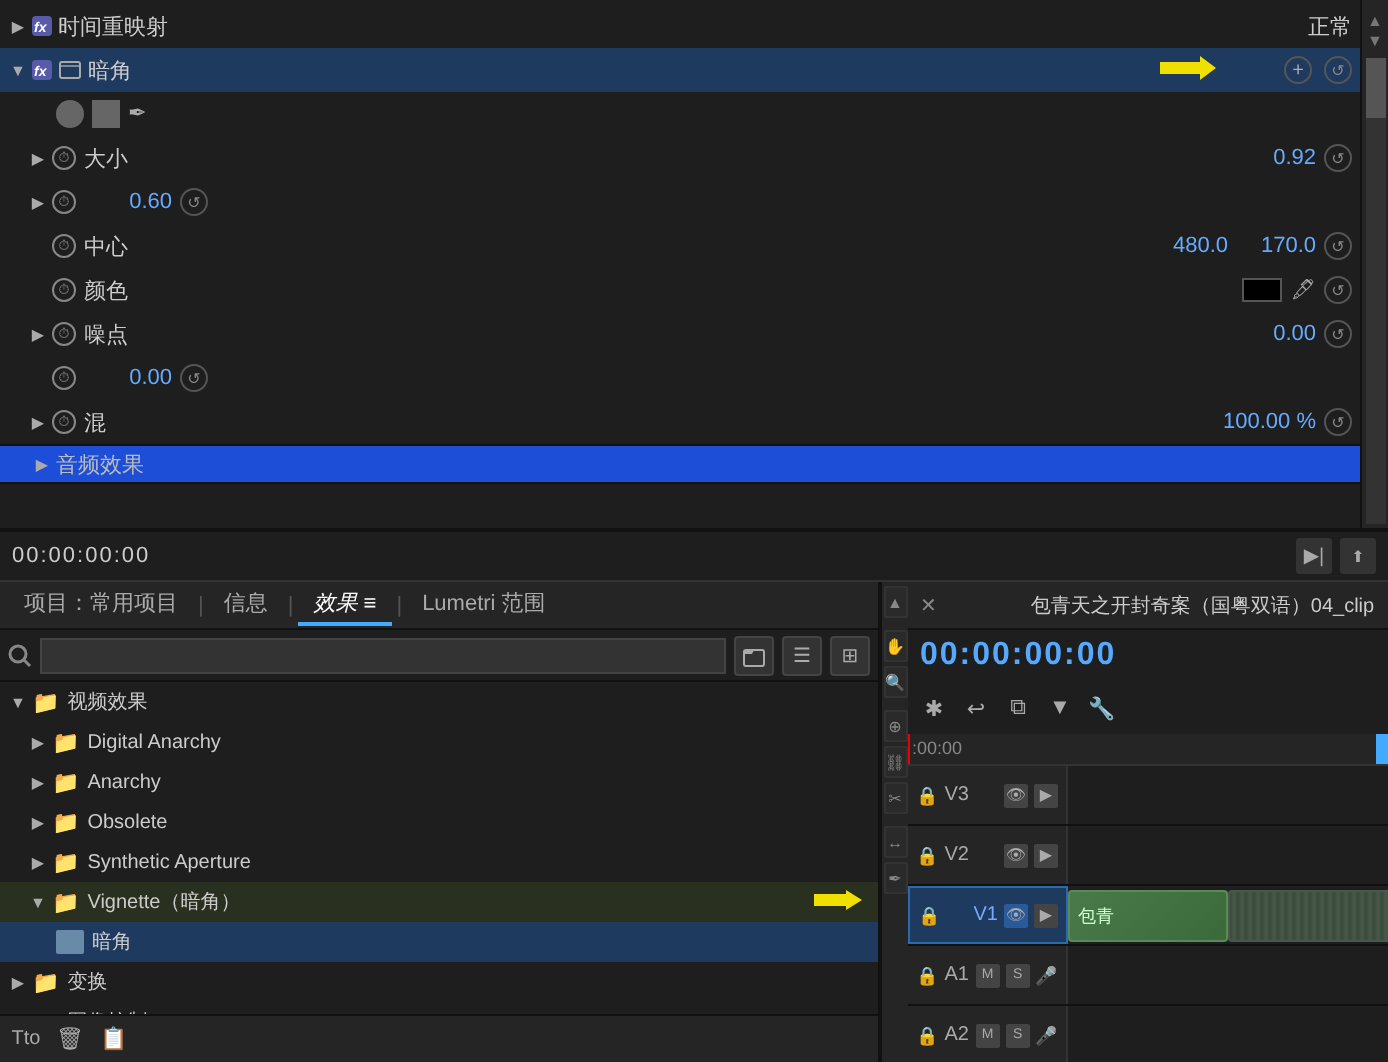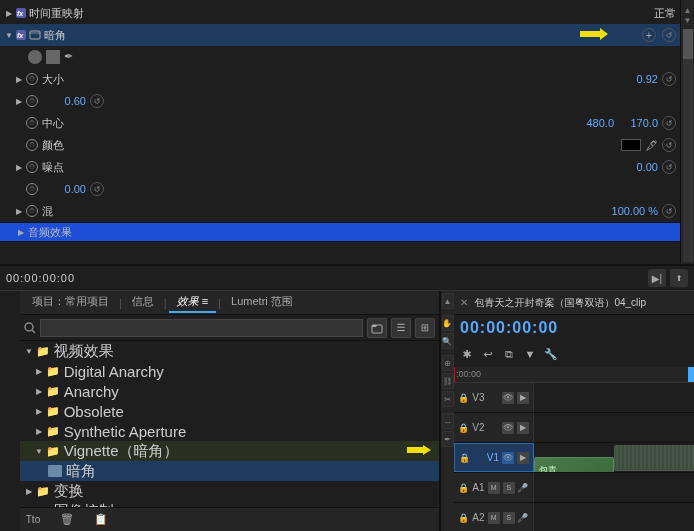--- a/index.html
+++ b/index.html
@@ -226,21 +226,20 @@
       height: 240px;
       background: #1e1e1e;
     }
 
     
     .left-panel {
       width: 440px;
       border-right: 1px solid #111;
       display: flex;
       flex-direction: column;
-      padding-left: 20px;
     }
 
     .panel-tabs {
       display: flex;
       align-items: center;
       height: 24px;
       background: #252525;
       border-bottom: 1px solid #111;
       padding: 0 4px;
     }
@@ -329,34 +328,34 @@
       font-size: 10px;
       width: 14px;
       height: 12px;
       background: #888;
       display: inline-block;
       border-radius: 1px;
     }
 
     .tree-label {
       color: #cccccc;
-      font-size: 15px;
+      font-size: 10px;
     }
 
     .tree-indent-1 { padding-left: 14px; }
     .tree-indent-2 { padding-left: 28px; }
 
     .bottom-toolbar {
       height: 24px;
       background: #252525;
       border-top: 1px solid #111;
       display: flex;
       align-items: center;
       padding: 0 4px;
-      gap: 16px;
+      gap: 4px;
     }
 
     .bottom-tool-btn {
       width: 18px;
       height: 18px;
       background: transparent;
       border: none;
       color: #aaa;
       display: flex;
       align-items: center;
@@ -387,20 +386,21 @@
       cursor: pointer;
       font-size: 10px;
     }
 
     .clip-name {
       color: #ccc;
       font-size: 10px;
       white-space: nowrap;
       overflow: hidden;
       text-overflow: ellipsis;
+      margin-left: 41px;
     }
 
     .timecode {
       color: #5af;
       font-size: 16px;
       letter-spacing: 1px;
       padding: 4px 6px;
       font-weight: bold;
     }
 
@@ -853,21 +853,21 @@
 
       <div class="track-row v1-row">
         <div class="track-header">
           <span class="lock-icon" style="color:#7af;">🔒</span>
           <span class="track-name">V1</span>
           <span class="track-btn" style="background:#2a5a9a; border-color:#5af;">👁</span>
           <span class="track-btn">▶</span>
         </div>
         <div class="track-content">
 
-          <div class="track-clip clip-video" style="left:0; width:80px;margin-top:12px;">
+          <div class="track-clip clip-video" style="left:0; width:80px;">
             <span style="font-size:9px; color:#cfc;">包青</span>
           </div>
 
           <div class="track-clip clip-video2" style="left:80px; width:100px;">
           </div>
         </div>
       </div>
 
       <div class="track-row">
         <div class="track-header">

